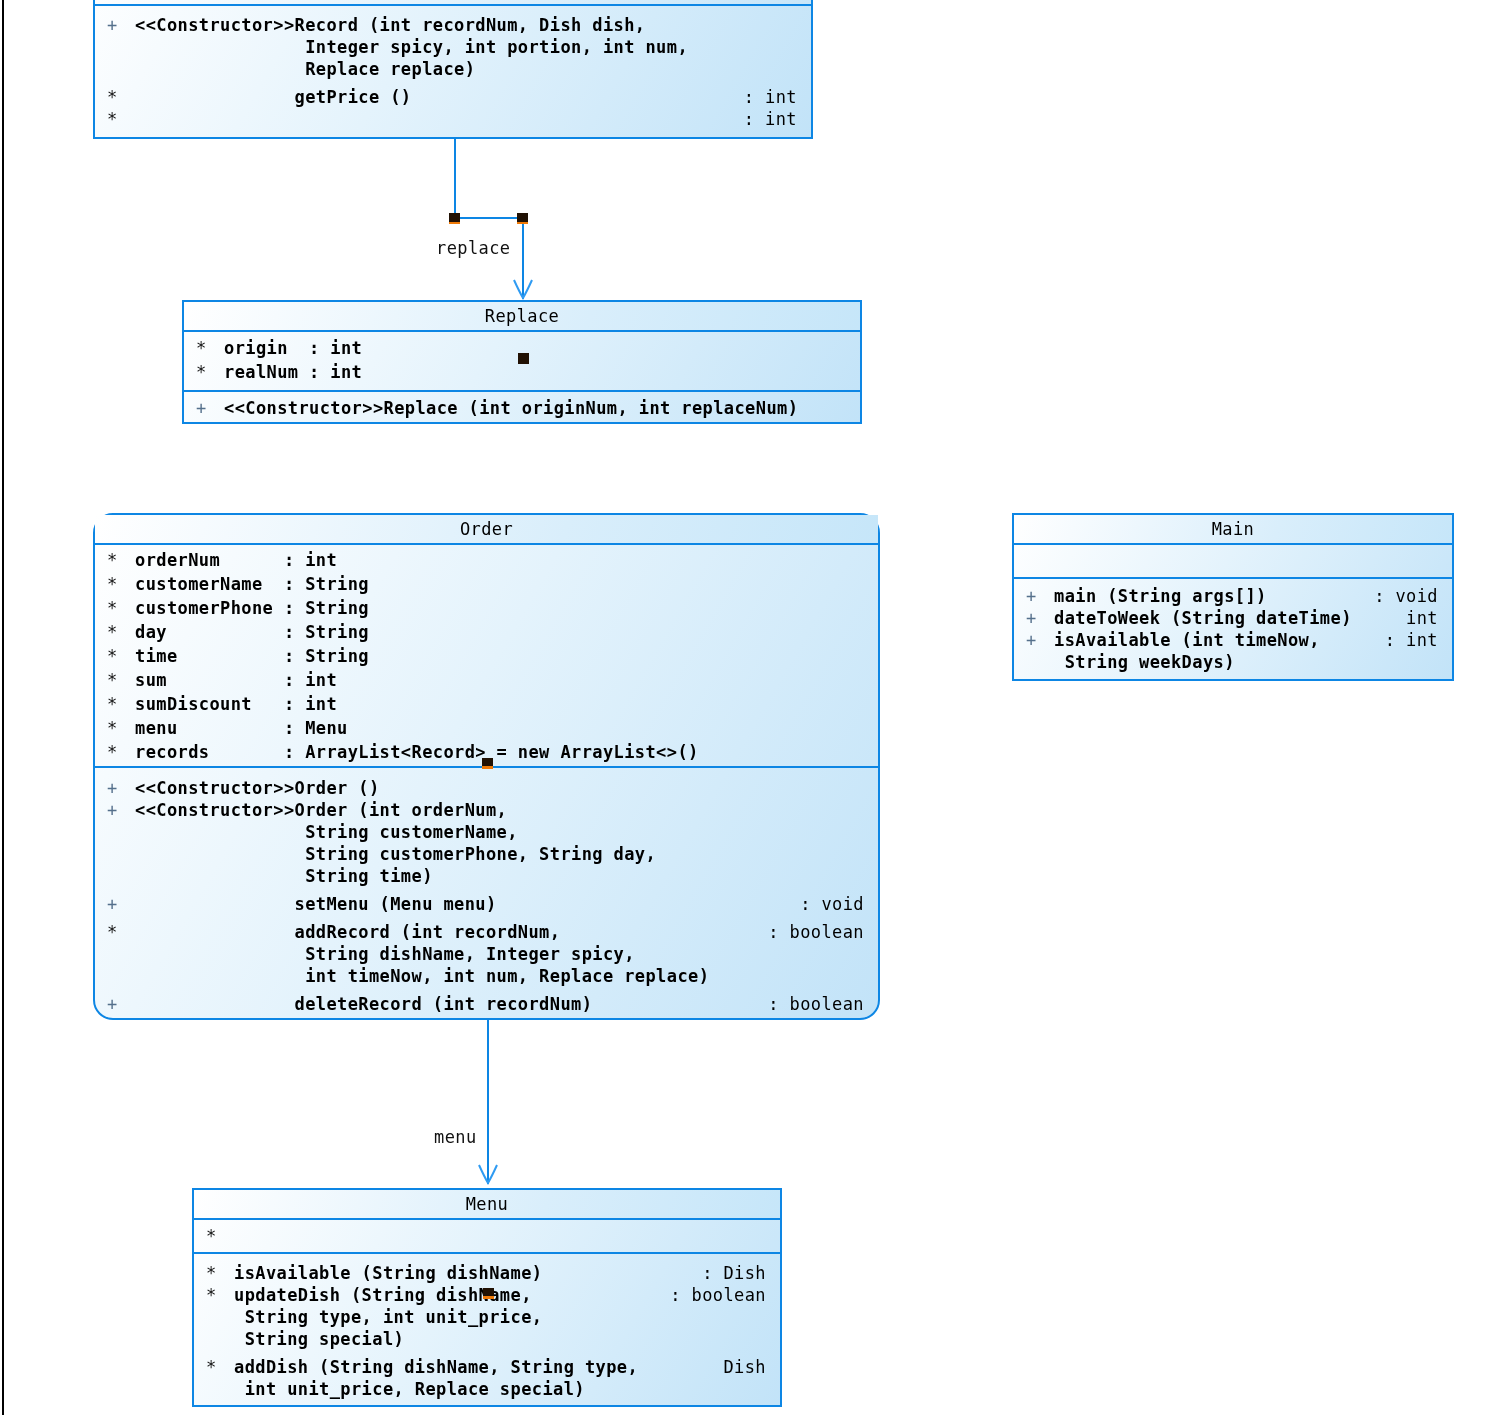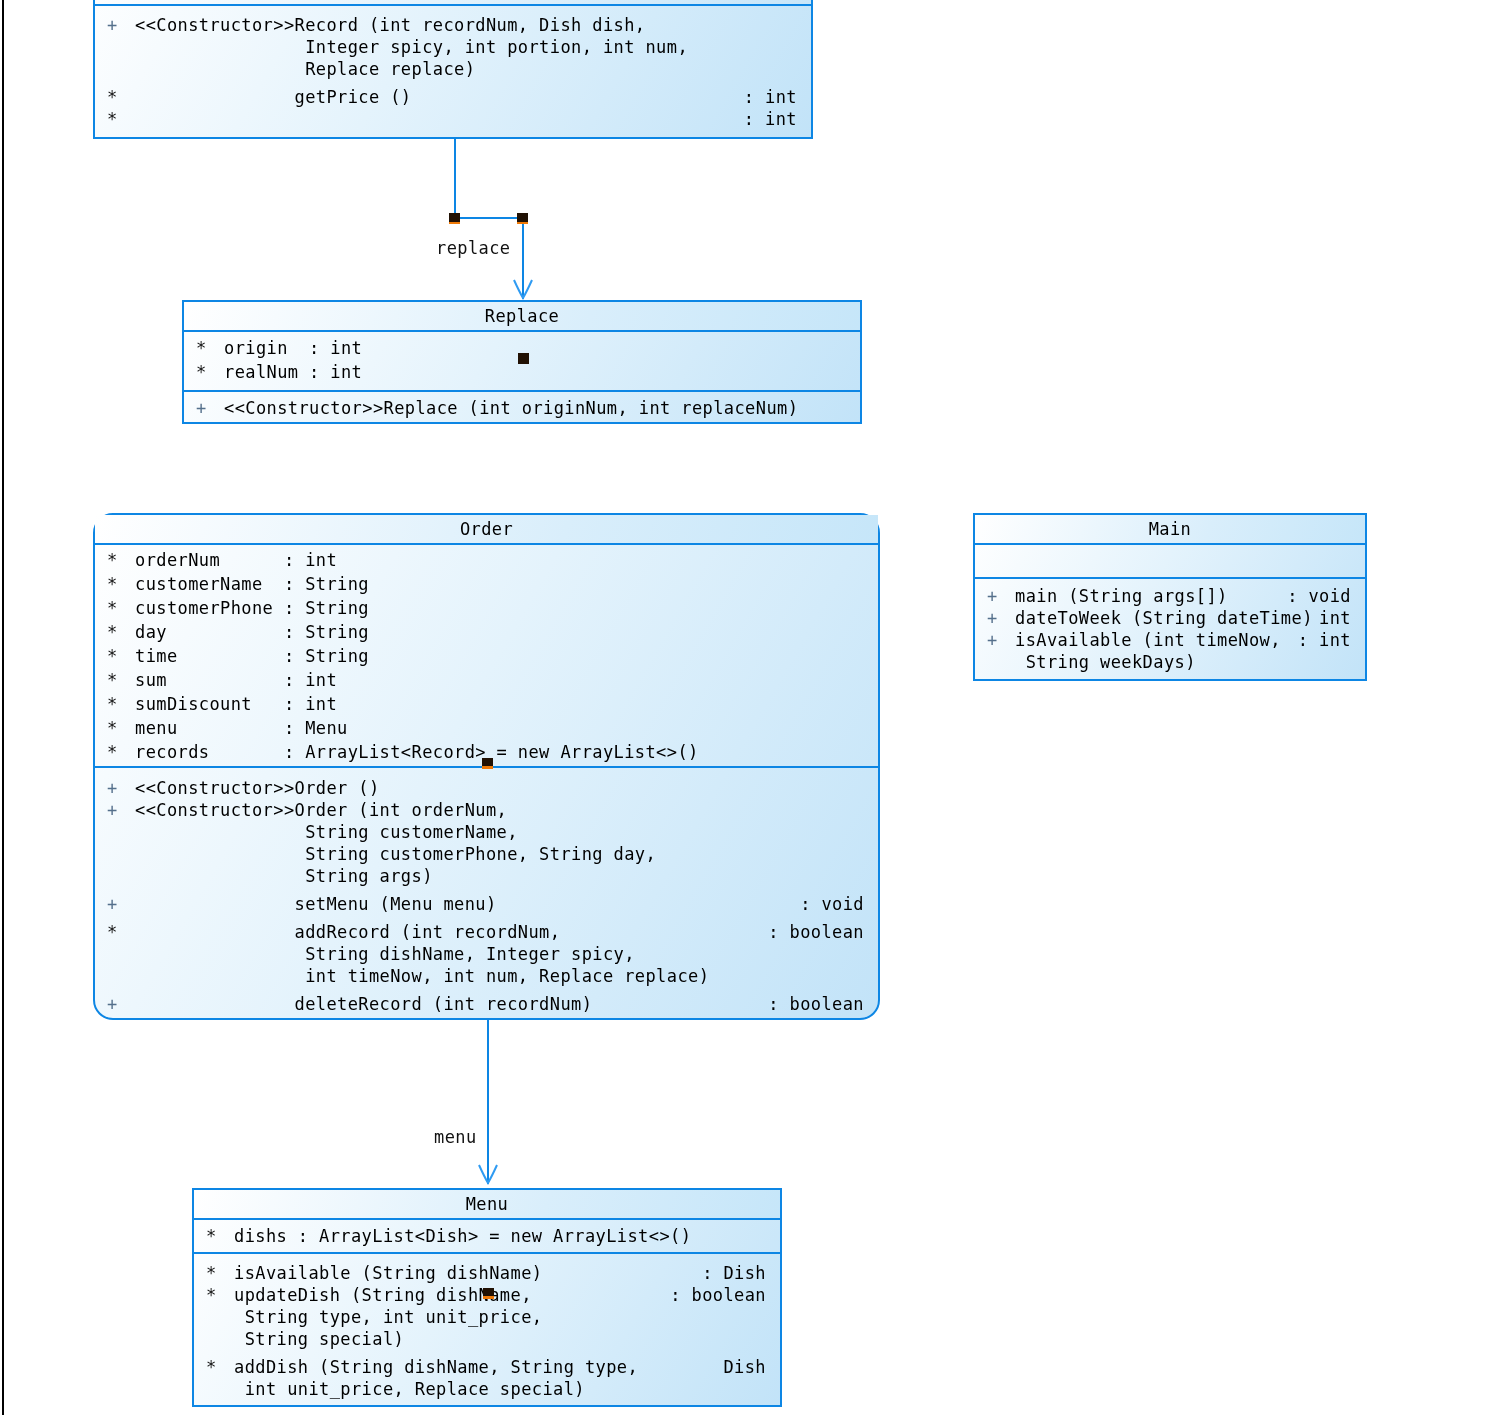--- a/index.html
+++ b/index.html
@@ -22,21 +22,21 @@
   }
   .uml-section{box-sizing:border-box;}
   .sep-top{border-top:2px solid #0d86e4;}
   .row{display:flex;align-items:baseline;padding-left:12px;padding-right:14px;}
   .attr-row{line-height:24px;}
   .meth-row{line-height:22px;}
   .gap{margin-top:6px;}
   .mk{flex:0 0 28px;white-space:pre;}
   .mk.plus{color:#55708c;}
   .mk.star{color:#141414;}
-  .tx{white-space:pre;flex:0 1 auto;overflow:hidden;}
+  .tx{white-space:pre;flex:0 1 auto;overflow:hidden;font-weight:bold;}
   .ret{margin-left:auto;white-space:pre;padding-left:8px;}
 
   .conn{position:absolute;background:#0d86e4;}
   .conn-label{position:absolute;color:#111;background:transparent;}
   .handle{position:absolute;width:11px;height:11px;background:#211104;box-sizing:border-box;z-index:30;}
   .handle.orange-b{border-bottom:3px solid #ef7a08;}
   .handle.orange-c{border-bottom:2px solid #ef7a08;}
   .arrowhead{position:absolute;z-index:20;}
 </style>
 </head>
@@ -160,21 +160,21 @@
       <div class="row meth-row">
         <span class="mk"></span>
         <span class="tx">                String customerName,</span>
       </div>
       <div class="row meth-row">
         <span class="mk"></span>
         <span class="tx">                String customerPhone, String day,</span>
       </div>
       <div class="row meth-row">
         <span class="mk"></span>
-        <span class="tx">                String args)</span>
+        <span class="tx">                String time)</span>
       </div>
       <div class="row meth-row gap">
         <span class="mk plus">+</span>
         <span class="tx">               setMenu (Menu menu)</span>
         <span class="ret">: void</span>
       </div>
       <div class="row meth-row gap">
         <span class="mk star">*</span>
         <span class="tx">               addRecord (int recordNum,</span>
         <span class="ret">: boolean</span>
@@ -189,21 +189,21 @@
       </div>
       <div class="row meth-row gap">
         <span class="mk plus">+</span>
         <span class="tx">               deleteRecord (int recordNum)</span>
         <span class="ret">: boolean</span>
       </div>
     </div>
   </div>
   <div class="handle orange-b" style="left:482px;top:758px;"></div>
 
-  <div class="uml-box" style="left:973px;top:513px;width:394px;height:168px;">
+  <div class="uml-box" style="left:1012px;top:513px;width:442px;height:168px;">
     <div class="uml-title">
       <span>Main</span>
     </div>
     <div class="uml-section" style="height:32px;"></div>
     <div class="uml-section sep-top" style="padding-top:6px;">
       <div class="row meth-row">
         <span class="mk plus">+</span>
         <span class="tx">main (String args[])</span>
         <span class="ret">: void</span>
       </div>
@@ -230,21 +230,20 @@
   </svg>
   <div class="conn-label" style="left:434px;top:1127px;">menu</div>
 
   <div class="uml-box" style="left:192px;top:1188px;width:590px;height:219px;">
     <div class="uml-title">
       <span>Menu</span>
     </div>
     <div class="uml-section" style="height:32px;padding-top:5px;">
       <div class="row meth-row">
         <span class="mk star">*</span>
-        <span class="tx">dishs : ArrayList&lt;Dish&gt; = new ArrayList&lt;&gt;()</span>
       </div>
     </div>
     <div class="uml-section sep-top" style="padding-top:8px;">
       <div class="row meth-row">
         <span class="mk star">*</span>
         <span class="tx">isAvailable (String dishName)</span>
         <span class="ret">: Dish</span>
       </div>
       <div class="row meth-row">
         <span class="mk star">*</span>

